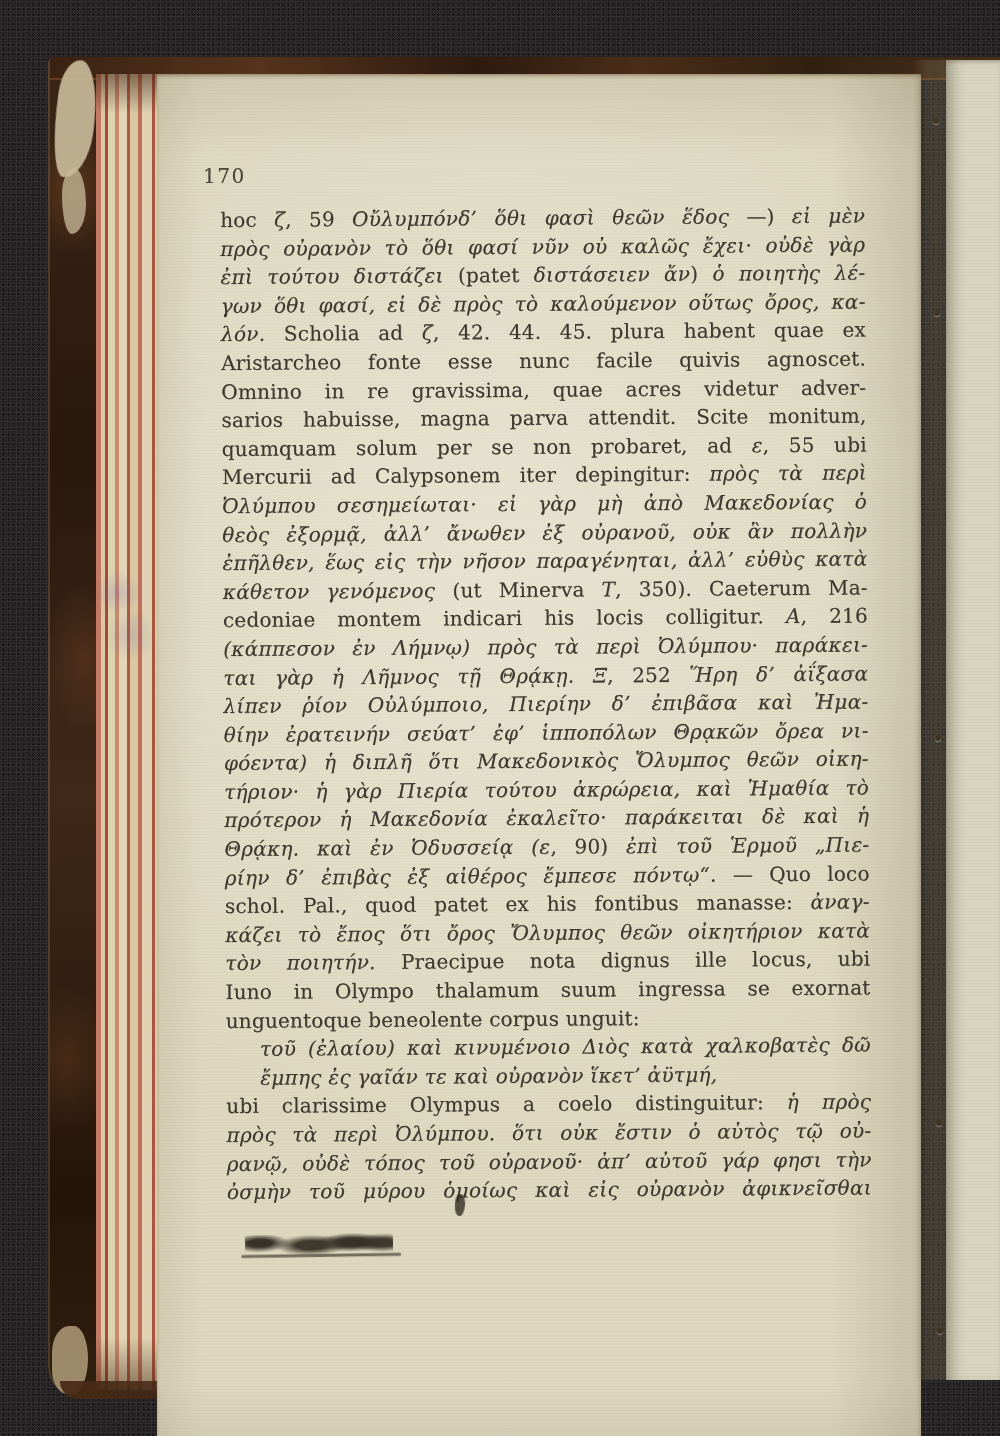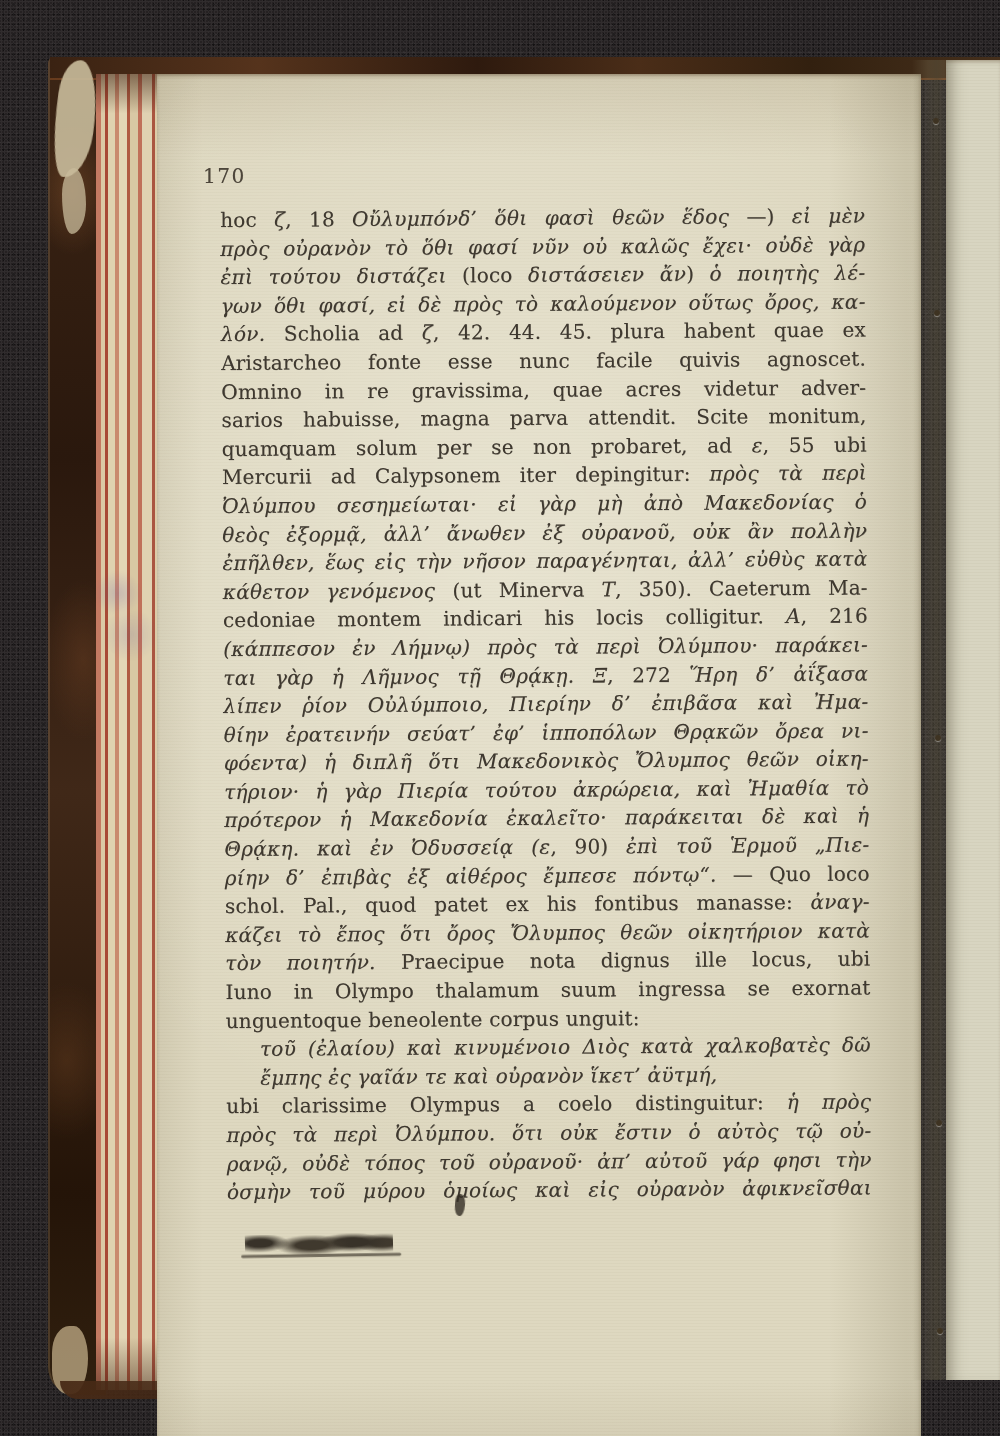--- a/index.html
+++ b/index.html
@@ -142,37 +142,37 @@
 <div class="board-top"></div>
 <div class="fore-edge"></div>
 <div class="wear w1"></div>
 <div class="wear w2"></div>
 <div class="wear w3"></div>
 <div class="board-bottom"></div>
 
 <div class="page">
   <div class="page-number">170</div>
   <div class="text-block">
-      <div class="line"><span class="lat">hoc </span><span class="grk">ζ</span><span class="lat">, 18 </span><span class="grk">Οὔλυμπόνδ’ ὅθι φασὶ θεῶν ἕδος</span><span class="lat"> —) </span><span class="grk">εἰ μὲν</span></div>
+      <div class="line"><span class="lat">hoc </span><span class="grk">ζ</span><span class="lat">, 59 </span><span class="grk">Οὔλυμπόνδ’ ὅθι φασὶ θεῶν ἕδος</span><span class="lat"> —) </span><span class="grk">εἰ μὲν</span></div>
       <div class="line"><span class="grk">πρὸς οὐρανὸν τὸ ὅθι φασί νῦν οὐ καλῶς ἔχει· οὐδὲ γὰρ</span></div>
-      <div class="line"><span class="grk">ἐπὶ τούτου διστάζει </span><span class="lat">(loco </span><span class="grk">διστάσειεν ἄν</span><span class="lat">) </span><span class="grk">ὁ ποιητὴς λέ-</span></div>
+      <div class="line"><span class="grk">ἐπὶ τούτου διστάζει </span><span class="lat">(patet </span><span class="grk">διστάσειεν ἄν</span><span class="lat">) </span><span class="grk">ὁ ποιητὴς λέ-</span></div>
       <div class="line"><span class="grk">γων ὅθι φασί, εἰ δὲ πρὸς τὸ καλούμενον οὕτως ὄρος, κα-</span></div>
       <div class="line"><span class="grk">λόν.</span><span class="lat"> Scholia ad </span><span class="grk">ζ</span><span class="lat">, 42. 44. 45. plura habent quae ex</span></div>
       <div class="line"><span class="lat">Aristarcheo fonte esse nunc facile quivis agnoscet.</span></div>
       <div class="line"><span class="lat">Omnino in re gravissima, quae acres videtur adver-</span></div>
       <div class="line"><span class="lat">sarios habuisse, magna parva attendit. Scite monitum,</span></div>
       <div class="line"><span class="lat">quamquam solum per se non probaret, ad </span><span class="grk">ε</span><span class="lat">, 55 ubi</span></div>
       <div class="line"><span class="lat">Mercurii ad Calypsonem iter depingitur: </span><span class="grk">πρὸς τὰ περὶ</span></div>
       <div class="line"><span class="grk">Ὀλύμπου σεσημείωται· εἰ γὰρ μὴ ἀπὸ Μακεδονίας ὁ</span></div>
       <div class="line"><span class="grk">θεὸς ἐξορμᾷ, ἀλλ’ ἄνωθεν ἐξ οὐρανοῦ, οὐκ ἂν πολλὴν</span></div>
       <div class="line"><span class="grk">ἐπῆλθεν, ἕως εἰς τὴν νῆσον παραγένηται, ἀλλ’ εὐθὺς κατὰ</span></div>
       <div class="line"><span class="grk">κάθετον γενόμενος </span><span class="lat">(ut Minerva </span><span class="grk">T</span><span class="lat">, 350). Caeterum Ma-</span></div>
       <div class="line"><span class="lat">cedoniae montem indicari his locis colligitur. </span><span class="grk">Α</span><span class="lat">, 216</span></div>
       <div class="line"><span class="grk">(κάππεσον ἐν Λήμνῳ) πρὸς τὰ περὶ Ὀλύμπου· παράκει-</span></div>
-      <div class="line"><span class="grk">ται γὰρ ἡ Λῆμνος τῇ Θρᾴκῃ. </span><span class="grk">Ξ</span><span class="lat">, 272 </span><span class="grk">Ἥρη δ’ ἀΐξασα</span></div>
+      <div class="line"><span class="grk">ται γὰρ ἡ Λῆμνος τῇ Θρᾴκῃ. </span><span class="grk">Ξ</span><span class="lat">, 252 </span><span class="grk">Ἥρη δ’ ἀΐξασα</span></div>
       <div class="line"><span class="grk">λίπεν ῥίον Οὐλύμποιο, Πιερίην δ’ ἐπιβᾶσα καὶ Ἠμα-</span></div>
       <div class="line"><span class="grk">θίην ἐρατεινήν σεύατ’ ἐφ’ ἱπποπόλων Θρᾳκῶν ὄρεα νι-</span></div>
       <div class="line"><span class="grk">φόεντα) ἡ διπλῆ ὅτι Μακεδονικὸς Ὄλυμπος θεῶν οἰκη-</span></div>
       <div class="line"><span class="grk">τήριον· ἡ γὰρ Πιερία τούτου ἀκρώρεια, καὶ Ἠμαθία τὸ</span></div>
       <div class="line"><span class="grk">πρότερον ἡ Μακεδονία ἐκαλεῖτο· παράκειται δὲ καὶ ἡ</span></div>
       <div class="line"><span class="grk">Θρᾴκη. καὶ ἐν Ὀδυσσείᾳ (</span><span class="grk">ε</span><span class="lat">, 90) </span><span class="grk">ἐπὶ τοῦ Ἑρμοῦ „Πιε-</span></div>
       <div class="line"><span class="grk">ρίην δ’ ἐπιβὰς ἐξ αἰθέρος ἔμπεσε πόντῳ“.</span><span class="lat"> — Quo loco</span></div>
       <div class="line"><span class="lat">schol. Pal., quod patet ex his fontibus manasse: </span><span class="grk">ἀναγ-</span></div>
       <div class="line"><span class="grk">κάζει τὸ ἔπος ὅτι ὄρος Ὄλυμπος θεῶν οἰκητήριον κατὰ</span></div>
       <div class="line"><span class="grk">τὸν ποιητήν.</span><span class="lat"> Praecipue nota dignus ille locus, ubi</span></div>

